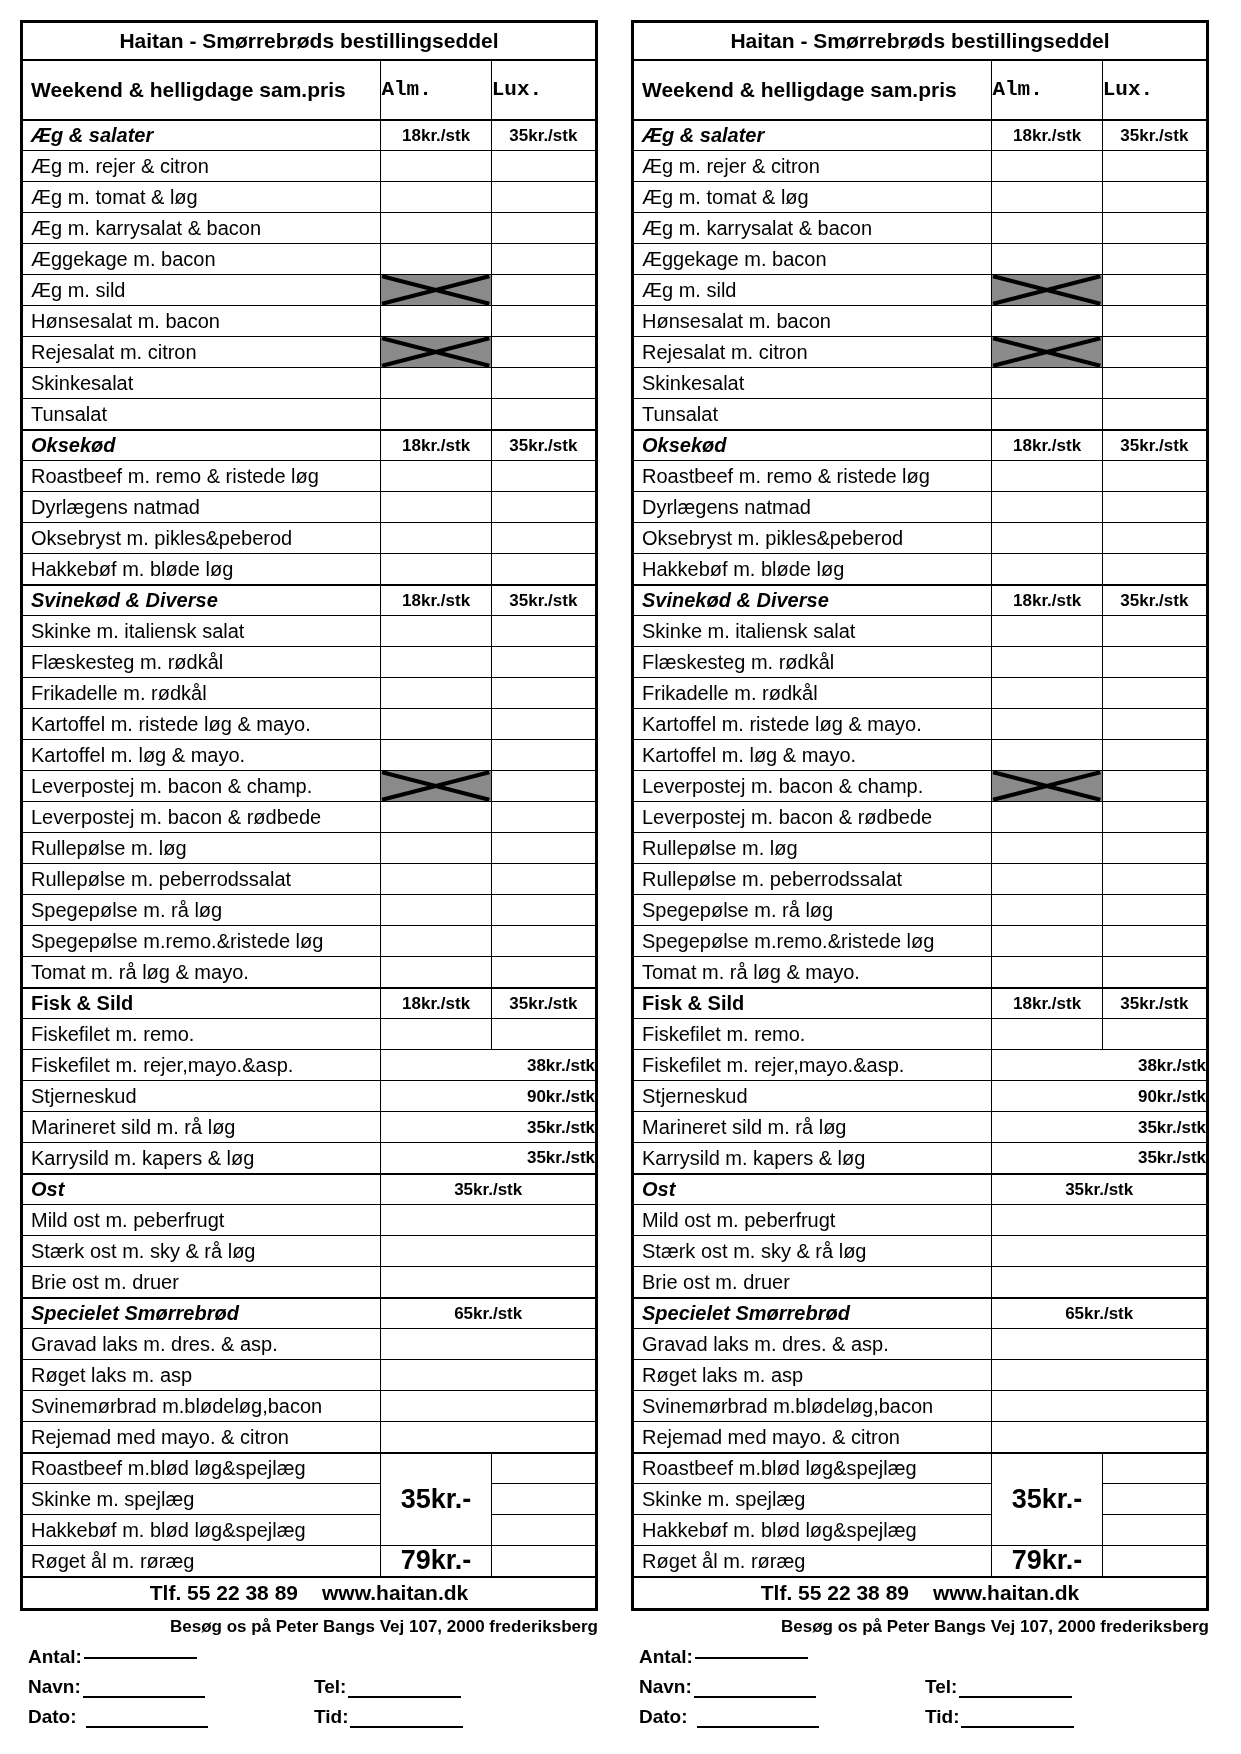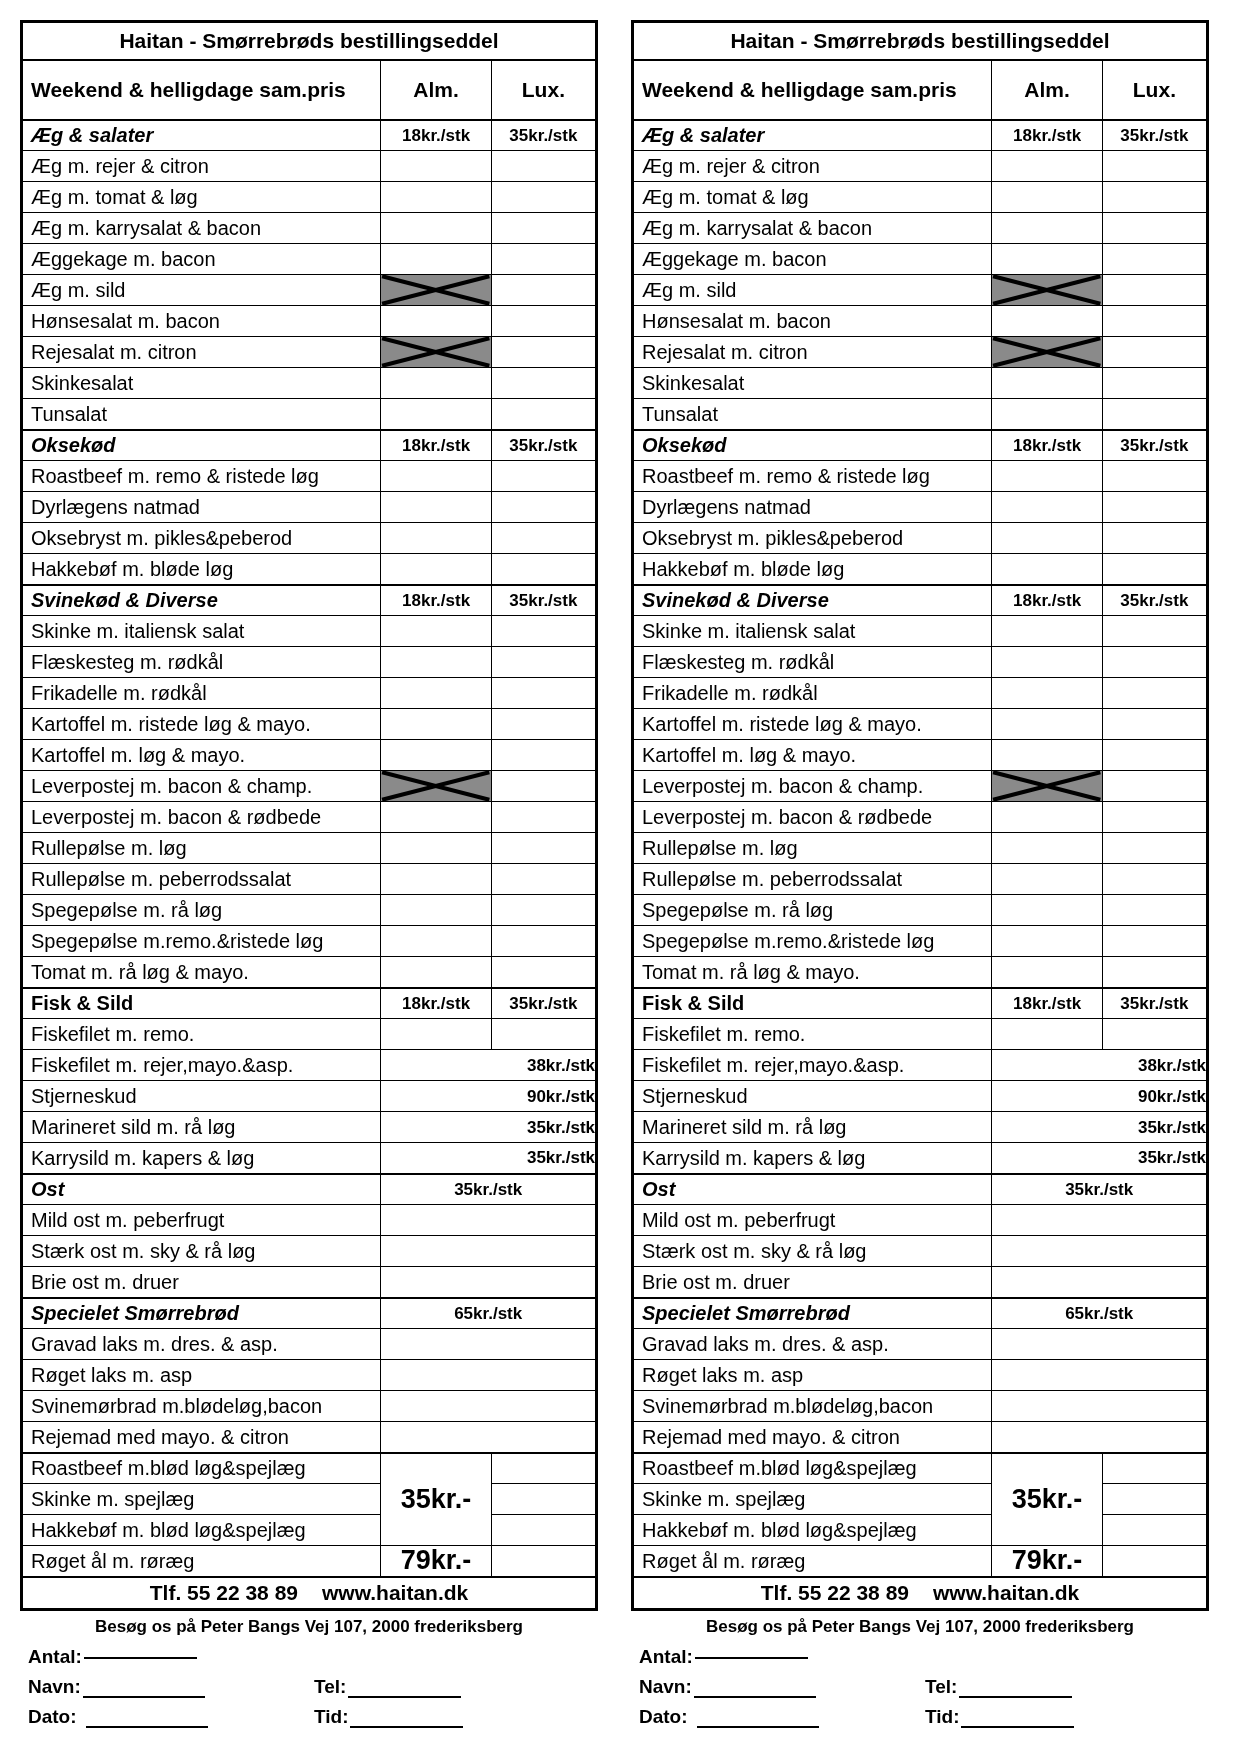--- a/index.html
+++ b/index.html
@@ -26,21 +26,21 @@
     font-size:20px;line-height:1;
     white-space:nowrap;overflow:hidden;
   }
   tr.title-row td{
     height:38px;font-size:21px;font-weight:bold;text-align:center;padding:0;
     border-bottom:2px solid #000;
     margin-top:36px;
   }
   tr.header-row td{height:60px;font-weight:bold;border-bottom:2px solid #000;}
   tr.header-row td.h-main{font-size:21px;}
-  tr.header-row td.h-col{font-size:21px;text-align:center;padding:0;}
+  tr.header-row td.h-col{font-size:21px;text-align:left;padding:0;font-family:Liberation Mono, monospace;}
 
   tr.thick-top td{border-top:2px solid #000;}
   td.sec{font-weight:bold;}
   td.sec.it{font-style:italic;}
 
   td.c-price{
     font-weight:bold;font-size:17px;text-align:center;padding:0;
   }
   td.c-price.left{text-align:right;padding-left:12px;}
   td.c-price.big{font-size:27px;}
@@ -51,21 +51,21 @@
 
   tr.footer-row td{
     height:33px;border-top:2px solid #000;padding:0;
   }
   .footer-inner{
     display:flex;justify-content:center;align-items:center;gap:24px;
     font-weight:bold;font-size:21px;
   }
 
   .address{
-    margin-top:6px;text-align:center;font-weight:bold;font-size:17px;
+    margin-top:6px;text-align:right;font-weight:bold;font-size:17px;
     width:578px;
   }
   .orderform{margin-top:9px;padding-left:8px;font-weight:bold;font-size:19px;}
   .f-row{display:flex;align-items:flex-start;height:30px;}
   .f-grp{flex:0 0 258px;display:flex;align-items:baseline;}
   .f-grp.g2{flex:0 0 auto;margin-left:28px;}
   .fline{
     display:inline-block;height:6px;border-bottom:2.5px solid #000;
     margin-left:2px;vertical-align:baseline;transform:translateY(5px);
   }

